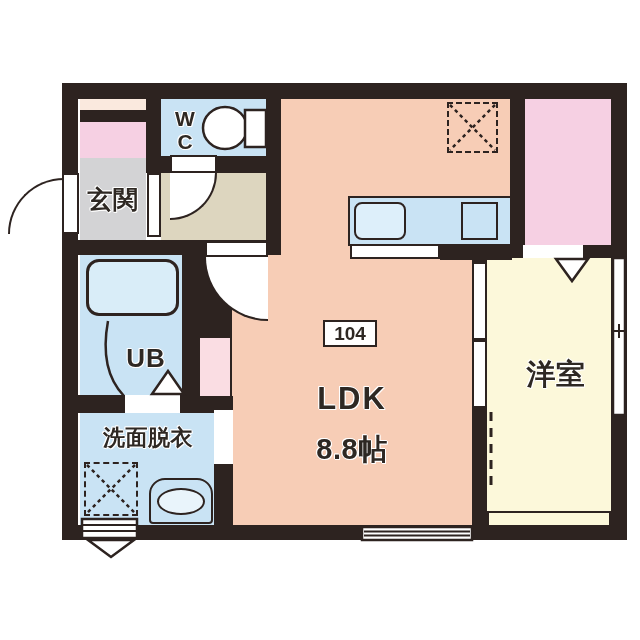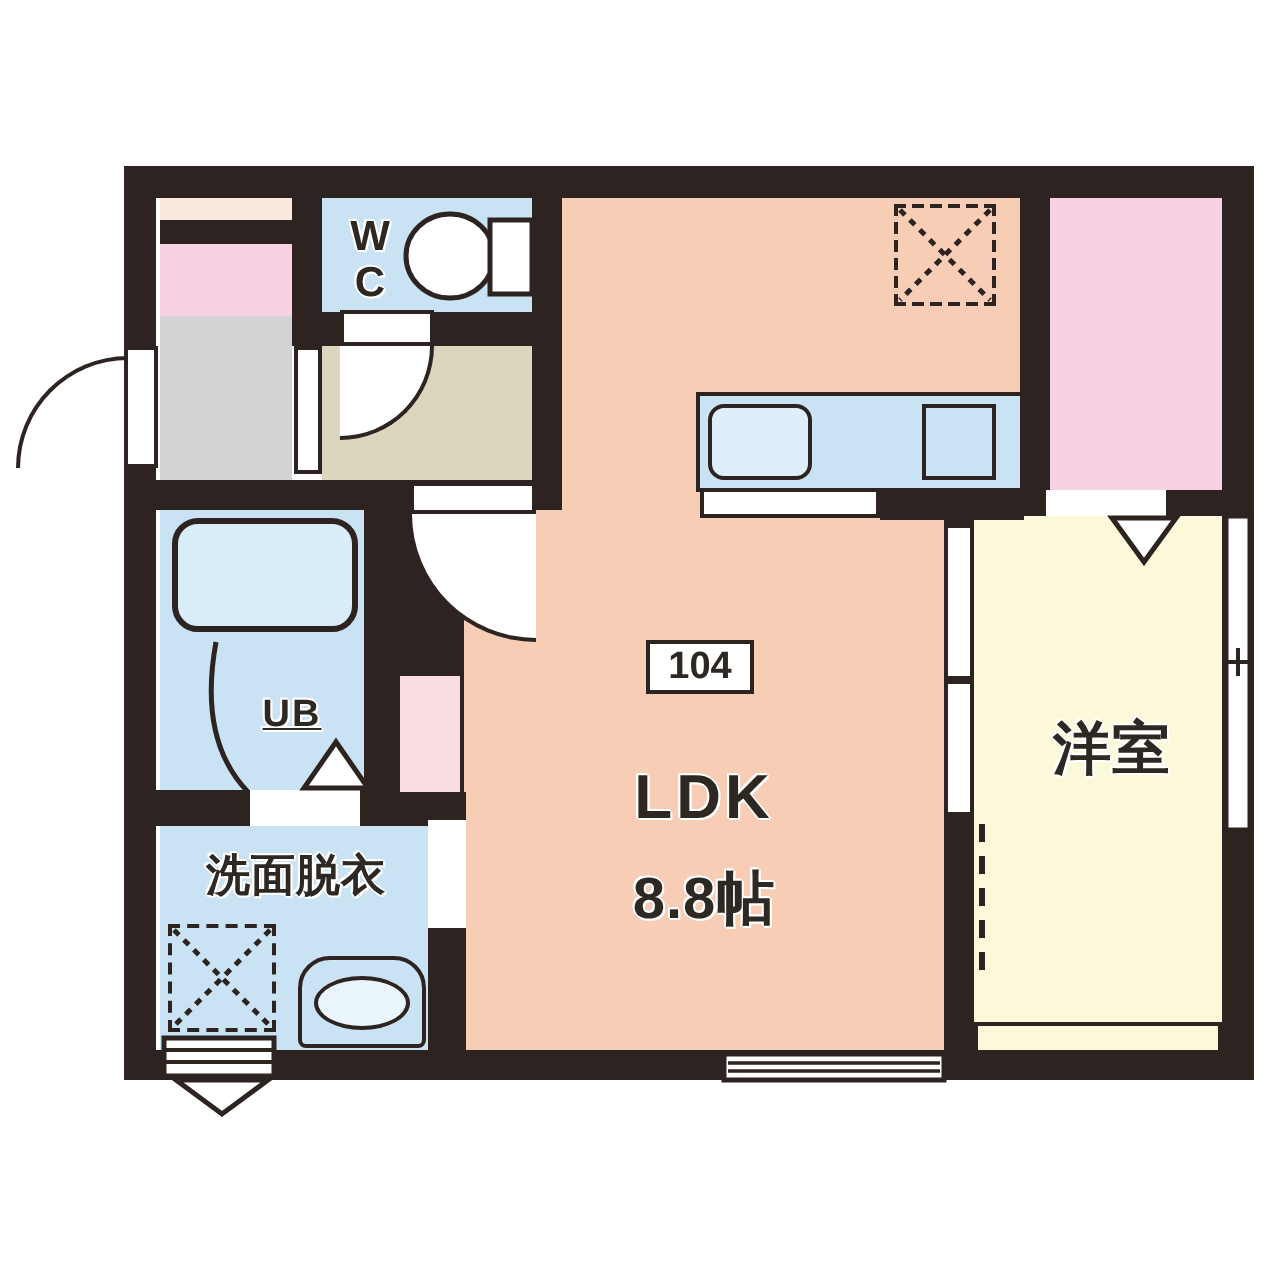--- a/index.html
+++ b/index.html
@@ -131,22 +131,23 @@
       <line x1="619" y1="324" x2="619" y2="338" stroke="#2d2320" stroke-width="2"></line>
     </g>
 
     <g>
       <rect x="82" y="519" width="55" height="19" fill="#ffffff" stroke="#2d2320" stroke-width="2.5"></rect>
       <line x1="83" y1="525" x2="136" y2="525" stroke="#2d2320" stroke-width="2"></line>
       <line x1="83" y1="531" x2="136" y2="531" stroke="#2d2320" stroke-width="2"></line>
     </g>
   </svg>
 
+  <div class="lbl" style="left:113px;top:199px;font-size:25px;">玄関</div>
   <div class="lbl wc-vert" style="left:185px;top:130px;font-size:21px;">WC</div>
-  <div class="lbl" style="left:146px;top:358px;font-size:19px;letter-spacing:1px;text-decoration:underline;">UB</div>
+  <div class="lbl" style="left:146px;top:358px;font-size:26px;letter-spacing:1px;">UB</div>
   <div class="lbl" style="left:148px;top:438px;font-size:22px;">洗面脱衣</div>
   <div class="lbl" style="left:352px;top:399px;font-size:31px;letter-spacing:2px;">LDK</div>
   <div class="lbl" style="left:352px;top:450px;font-size:29px;">8.8帖</div>
   <div class="lbl" style="left:556px;top:375px;font-size:29px;">洋室</div>
 
   <div class="abs white" style="left:323px;top:320px;width:54px;height:27px;border:2.5px solid #2d2320;display:flex;align-items:center;justify-content:center;">
     <span style="font-size:19px;font-weight:700;color:#2e2823;">104</span>
   </div>
 
 </div>

